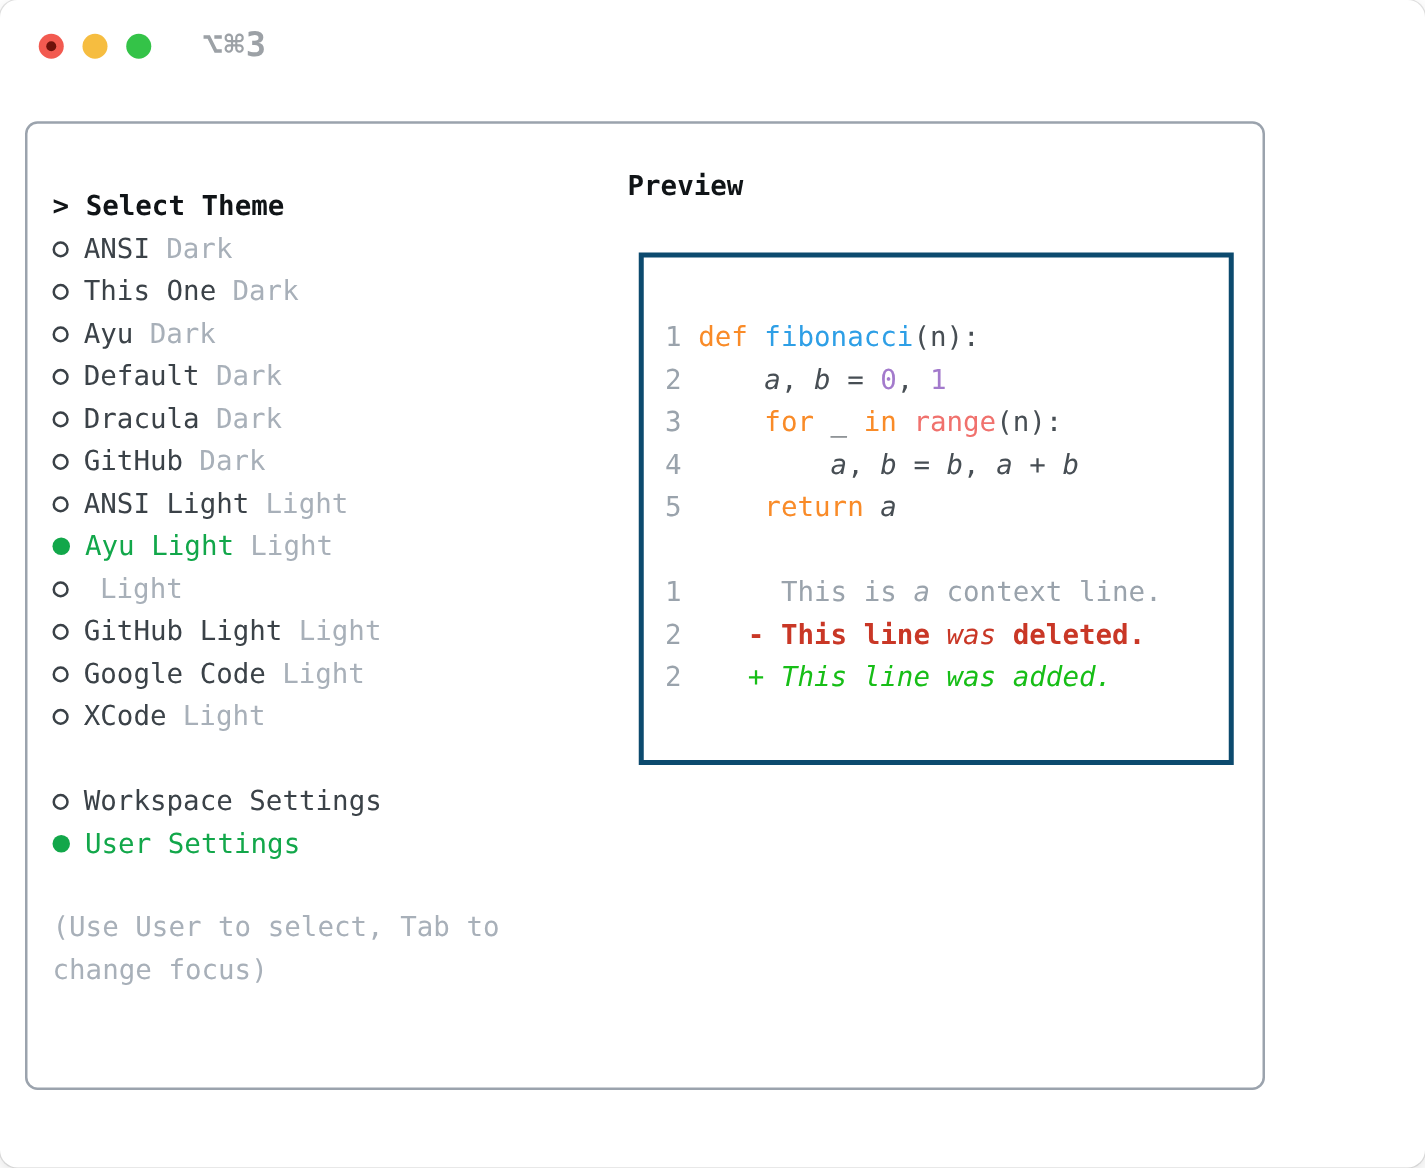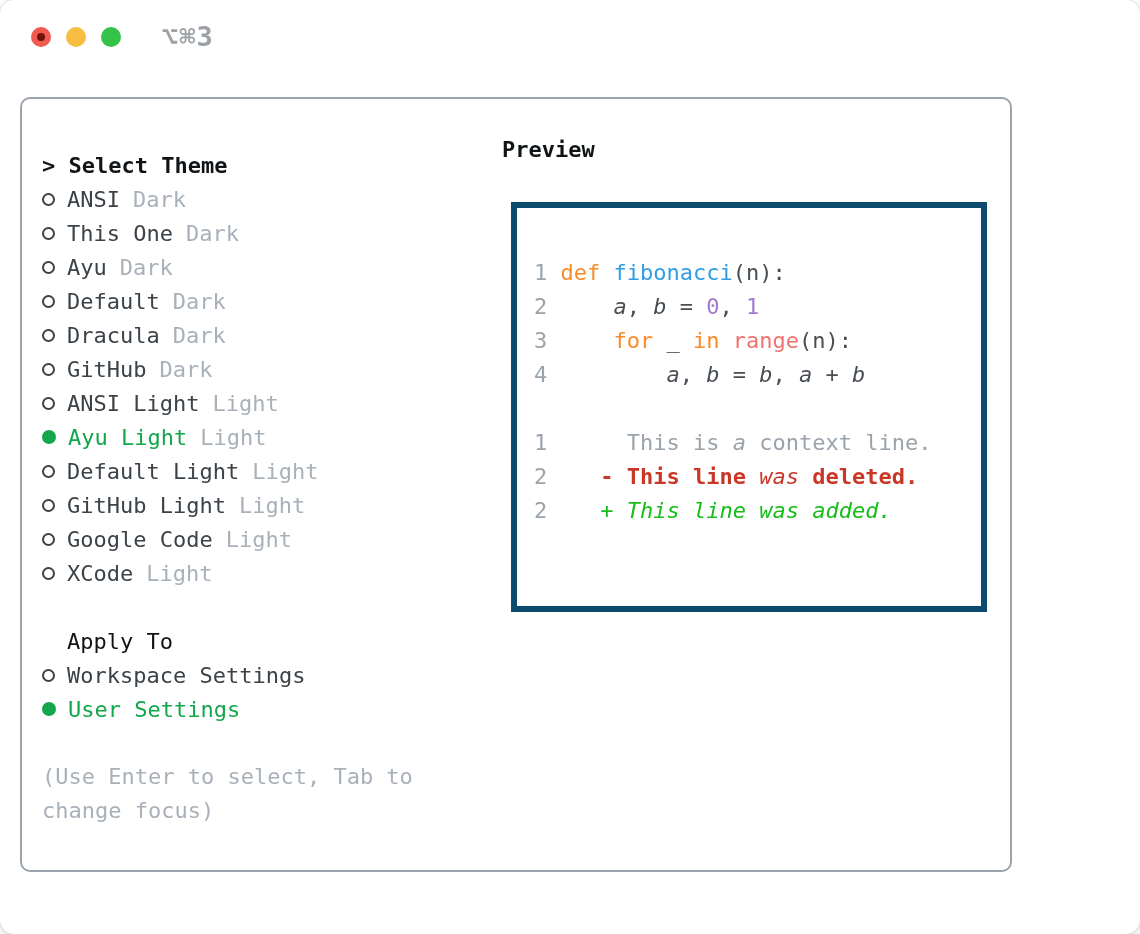--- a/index.html
+++ b/index.html
@@ -50,21 +50,21 @@
     width:432px; font-size:22px; line-height:34px; color:#a8b0b9;
     white-space:normal;
   }
   
   .preview-title {
     position:absolute; left:480px; top:34px; height:34px; line-height:34px;
     font-size:22px; font-weight:bold; color:#101417;
   }
   .preview-box {
     position:absolute; left:489px; top:103px; width:476px; height:410px;
-    border:6px solid #0c4a6e; background:#fff; padding:48px 0 0 17px; overflow:hidden;
+    border:4px solid #0c4a6e; background:#fff; padding:48px 0 0 17px; overflow:hidden;
   }
   .crow { height:34px; line-height:34px; font-size:22px; white-space:pre; color:var(--code-fg); }
   .tk-linenum { color:var(--ln-gray); }
   .tk-plain   { color:var(--code-fg); }
   .tk-keyword { color:var(--kw-orange); }
   .tk-function{ color:var(--fn-blue); }
   .tk-builtin { color:var(--builtin-pink); }
   .tk-number  { color:var(--num-purple); }
   .tk-variable{ color:var(--code-fg); font-style:italic; }
   .tk-context { color:var(--ln-gray); }
@@ -95,47 +95,47 @@
 
       <div id="theme-list">
           <div class="row"><span class="bullet"></span><span class="opt-name">ANSI</span><span class="variant">Dark</span></div>
           <div class="row"><span class="bullet"></span><span class="opt-name">This One</span><span class="variant">Dark</span></div>
           <div class="row"><span class="bullet"></span><span class="opt-name">Ayu</span><span class="variant">Dark</span></div>
           <div class="row"><span class="bullet"></span><span class="opt-name">Default</span><span class="variant">Dark</span></div>
           <div class="row"><span class="bullet"></span><span class="opt-name">Dracula</span><span class="variant">Dark</span></div>
           <div class="row"><span class="bullet"></span><span class="opt-name">GitHub</span><span class="variant">Dark</span></div>
           <div class="row"><span class="bullet"></span><span class="opt-name">ANSI Light</span><span class="variant">Light</span></div>
           <div class="row selected"><span class="bullet sel"></span><span class="opt-name">Ayu Light</span><span class="variant">Light</span></div>
-          <div class="row"><span class="bullet"></span><span class="opt-name">Default Light</span><span class="variant">Light</span></div>
+          <div class="row"><span class="bullet"></span><span class="variant">Light</span></div>
           <div class="row"><span class="bullet"></span><span class="opt-name">GitHub Light</span><span class="variant">Light</span></div>
           <div class="row"><span class="bullet"></span><span class="opt-name">Google Code</span><span class="variant">Light</span></div>
           <div class="row"><span class="bullet"></span><span class="opt-name">XCode</span><span class="variant">Light</span></div>
         </div>
 
       <div class="row blank"></div>
 
-      <div class="row apply-hdr">Apply To</div>
 
       <div id="apply-list">
           <div class="row"><span class="bullet"></span><span class="opt-name">Workspace Settings</span></div>
           <div class="row selected"><span class="bullet sel"></span><span class="opt-name">User Settings</span></div>
         </div>
 
       <div class="row blank"></div>
 
-      <div class="help">(Use Enter to select, Tab to change focus)</div>
+      <div class="help">(Use User to select, Tab to change focus)</div>
     </div>
 
     <div class="preview-title">Preview</div>
 
     <div class="preview-box" id="preview-box">
         <div class="crow"><span class="tk-linenum">1 </span><span class="tk-keyword">def </span><span class="tk-function">fibonacci</span><span class="tk-plain">(n):</span></div>
         <div class="crow"><span class="tk-linenum">2 </span><span class="tk-plain">    </span><span class="tk-variable">a</span><span class="tk-plain">, </span><span class="tk-variable">b</span><span class="tk-plain"> = </span><span class="tk-number">0</span><span class="tk-plain">, </span><span class="tk-number">1</span></div>
         <div class="crow"><span class="tk-linenum">3 </span><span class="tk-plain">    </span><span class="tk-keyword">for </span><span class="tk-plain">_ </span><span class="tk-keyword">in </span><span class="tk-builtin">range</span><span class="tk-plain">(n):</span></div>
         <div class="crow"><span class="tk-linenum">4 </span><span class="tk-plain">        </span><span class="tk-variable">a</span><span class="tk-plain">, </span><span class="tk-variable">b</span><span class="tk-plain"> = </span><span class="tk-variable">b</span><span class="tk-plain">, </span><span class="tk-variable">a</span><span class="tk-plain"> + </span><span class="tk-variable">b</span></div>
+        <div class="crow"><span class="tk-linenum">5 </span><span class="tk-plain">    </span><span class="tk-keyword">return </span><span class="tk-variable">a</span></div>
         <div class="crow"><span class="tk-linenum">  </span></div>
         <div class="crow"><span class="tk-linenum">1 </span><span class="tk-plain">     </span><span class="tk-context">This is </span><span class="tk-context-italic">a</span><span class="tk-context"> context line.</span></div>
         <div class="crow"><span class="tk-linenum">2 </span><span class="tk-plain">   </span><span class="tk-deleted">- This line </span><span class="tk-deleted-italic">was</span><span class="tk-deleted"> deleted.</span></div>
         <div class="crow"><span class="tk-linenum">2 </span><span class="tk-plain">   </span><span class="tk-added">+ This line </span><span class="tk-added-italic">was</span><span class="tk-added"> added.</span></div>
       </div>
 
   </div>
 </div>
 
 </body></html>

